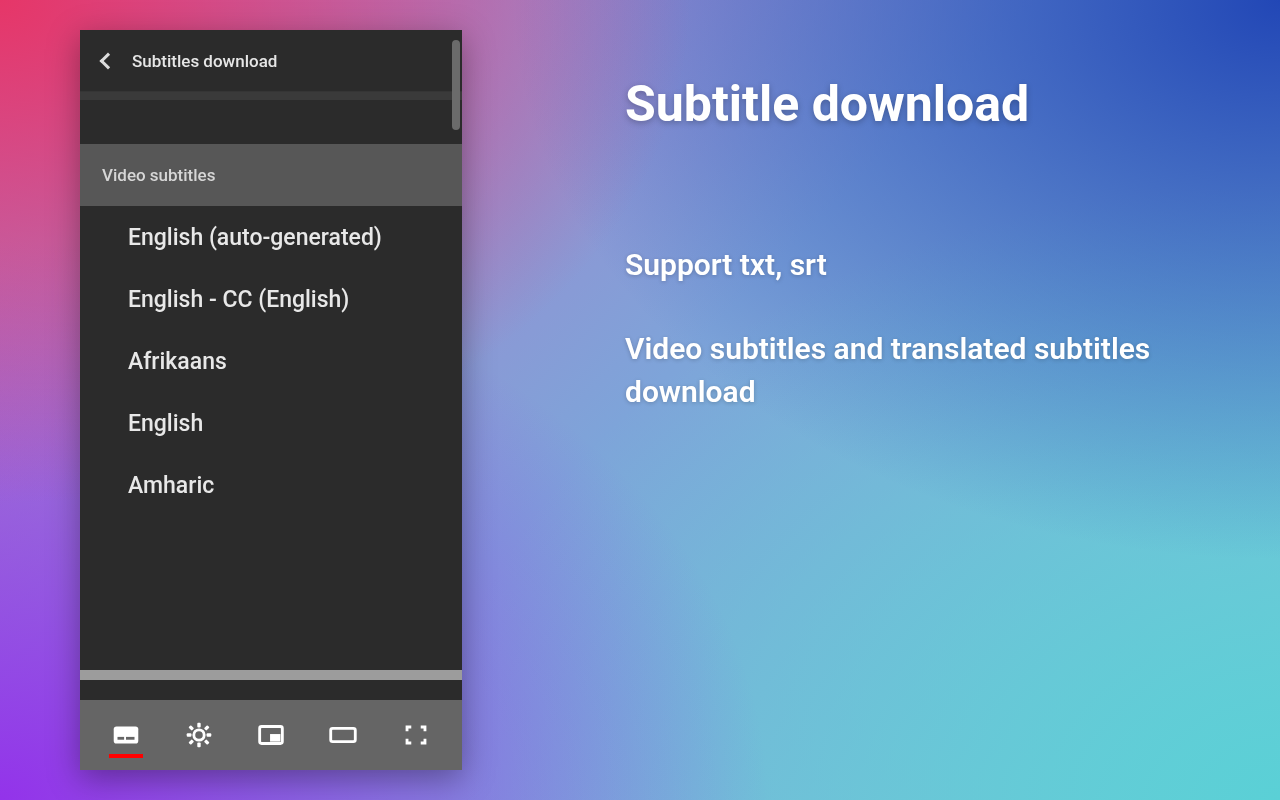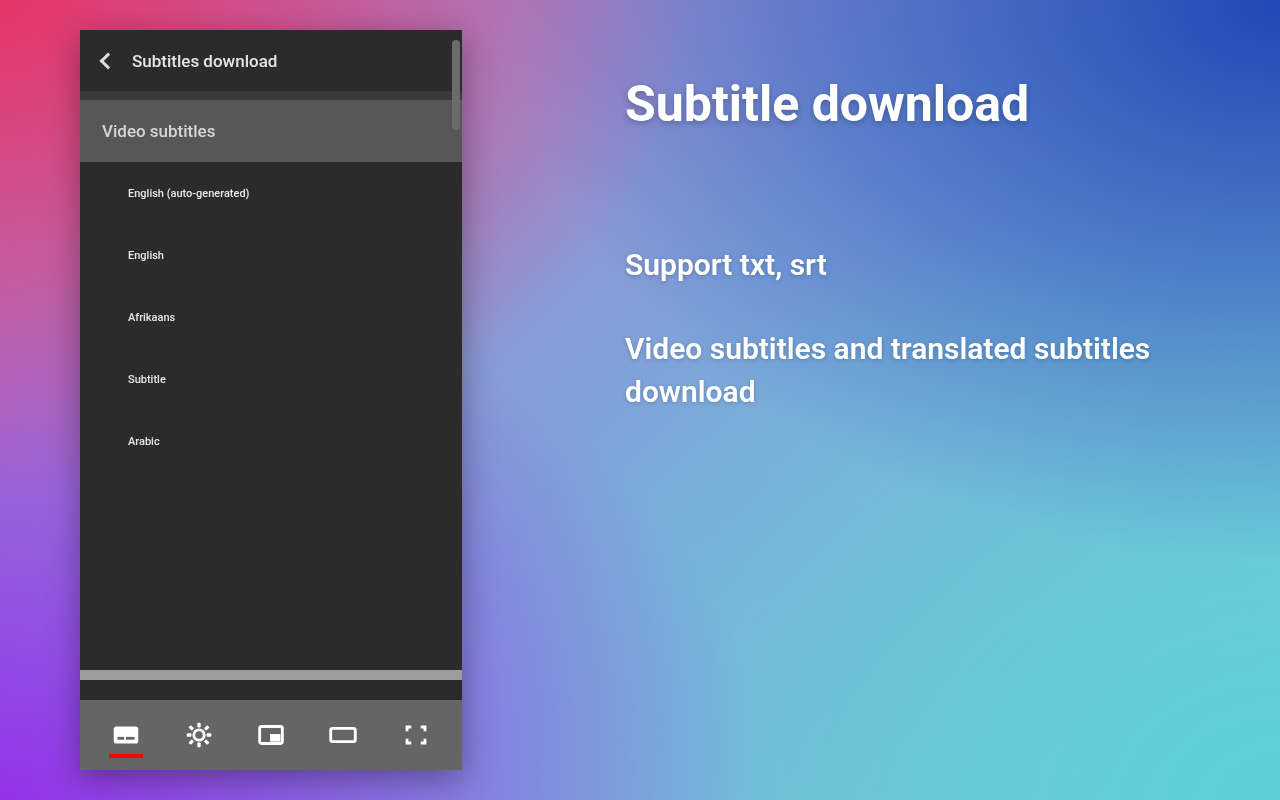--- a/index.html
+++ b/index.html
@@ -54,27 +54,28 @@
     flex: 1 1 auto;
     overflow: hidden;
   }
   .menu-section-header {
     background: #575757;
     color: #d6d6d6;
     font-size: 17px; font-weight: 500;
     height: 62px;
     display: flex; align-items: center;
     padding-left: 22px;
+    margin-top: 44px;
   }
   .menu-item {
     height: 62px;
     display: flex; align-items: center;
     padding-left: 48px;
     color: #e8e8e8;
-    font-size: 11px; font-weight: 500;
+    font-size: 23px; font-weight: 500;
     cursor: pointer;
   }
 
   
   .scrollbar-track {
     position: absolute;
     right: 2px;
     top: 10px;
     width: 8px;
     height: 90px;
@@ -140,25 +141,25 @@
       <span class="back-chevron"></span>
       <span class="title">Subtitles download</span>
     </div>
 
     <div class="gray-strip"></div>
 
     <div class="menu-scroll">
 
       <div class="menu-section-header">Video subtitles</div>
       <div class="menu-item">English (auto-generated)</div>
-
+      <div class="menu-item">English - CC (English)</div>
+
+      <div class="menu-item">Afrikaans</div>
       <div class="menu-item">English</div>
-      <div class="menu-item">Afrikaans</div>
-      <div class="menu-item">Subtitle</div>
-      <div class="menu-item">Arabic</div>
+      <div class="menu-item">Amharic</div>
 
     </div>
 
     <div class="bottom-cut"></div>
 
     <div class="scrollbar-track"></div>
   </div>
 
   <div class="control-bar">
 

